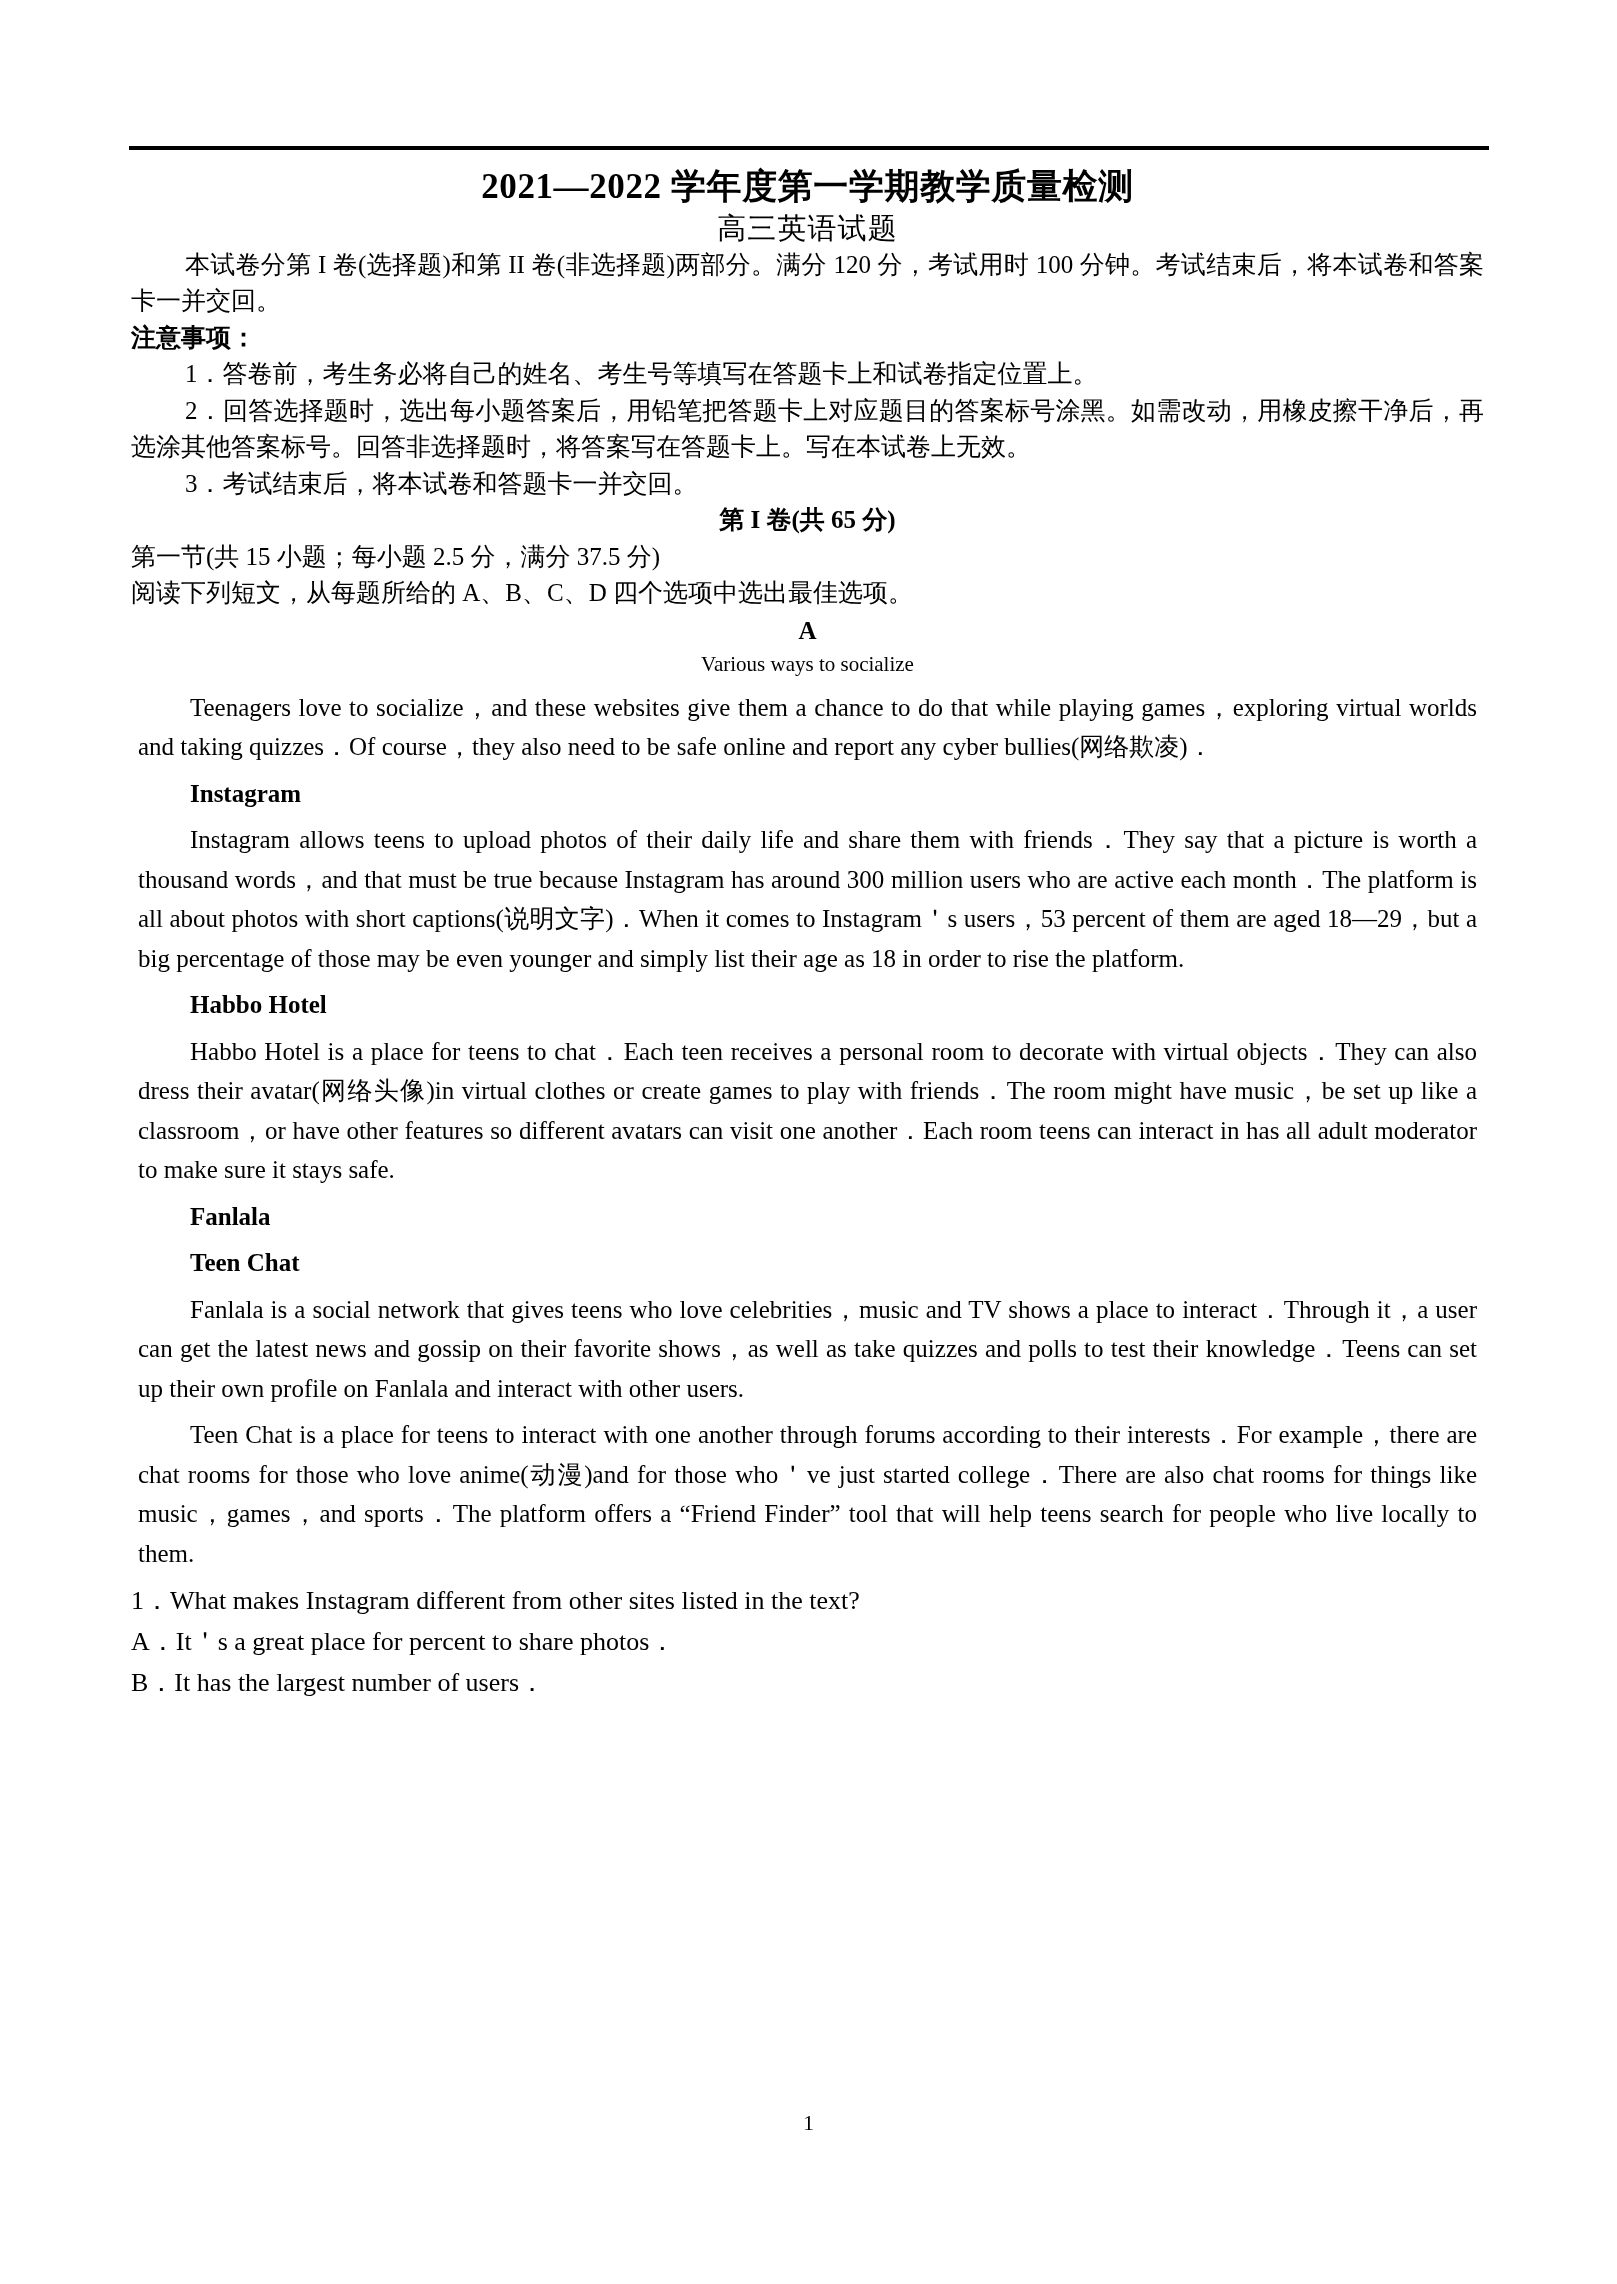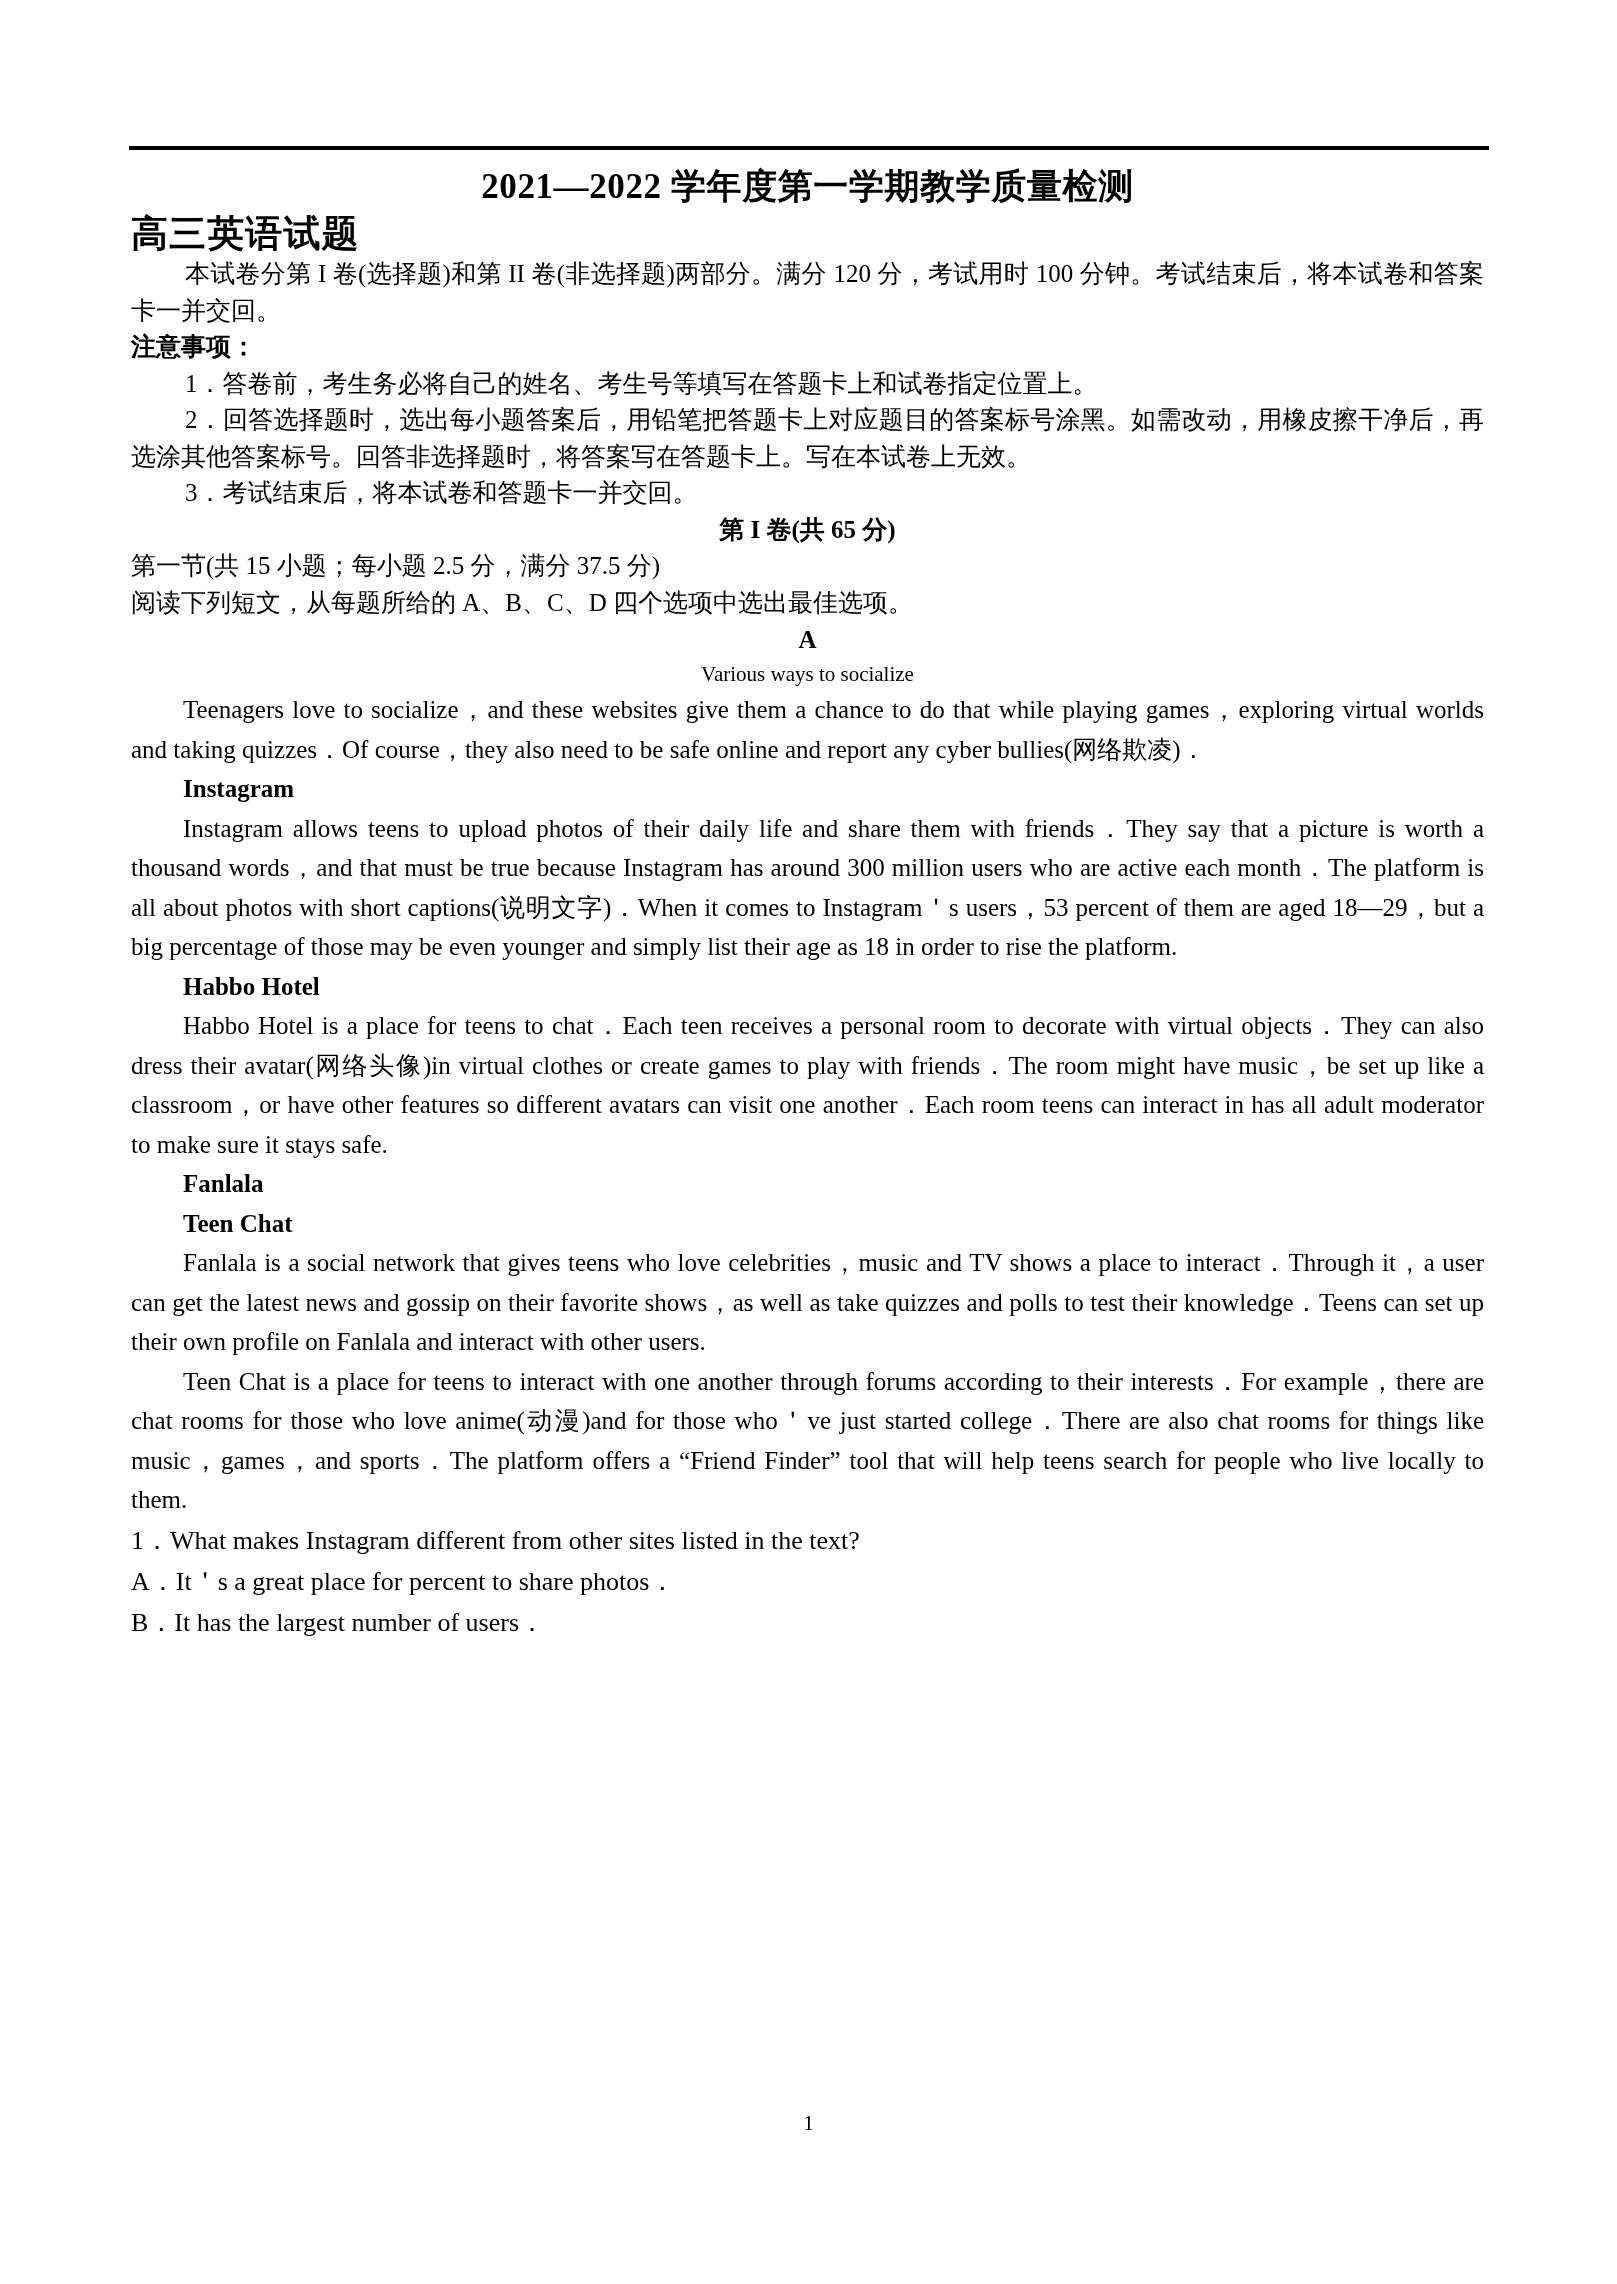--- a/index.html
+++ b/index.html
@@ -47,23 +47,23 @@
   .doc-title {
     text-align: center;
     font-weight: bold;
     font-size: 35px;
     line-height: 1.22;
     letter-spacing: 0.6px;
     margin: 0;
     padding-top: 2.3px;
   }
   .doc-subtitle {
-    text-align: left;
-    font-weight: bold;
-    font-size: 37px;
+    text-align: center;
+    font-weight: normal;
+    font-size: 29px;
     line-height: 1.22;
     letter-spacing: 1.1px;
     margin: 0;
     padding-top: 2.3px;
   }
   .doc-date {
     text-align: right;
     font-size: 24px;
     line-height: 1.3;
     margin: 5.6px 0 0 0;
@@ -111,21 +111,21 @@
   }
   .en-subtitle {
     text-align: center;
     font-size: 21px;
     line-height: 1.5;
     margin: 0;
   }
   .en {
     font-size: 25px;
     line-height: 1.58;
-    margin: 0;
+    margin: 7px;
     text-align: justify;
     text-align-last: left;
   }
   .en.indent { text-indent: 52px; }
   .en.sub {
     font-weight: bold;
     text-indent: 52px;
     text-align: left;
   }
   .q {

